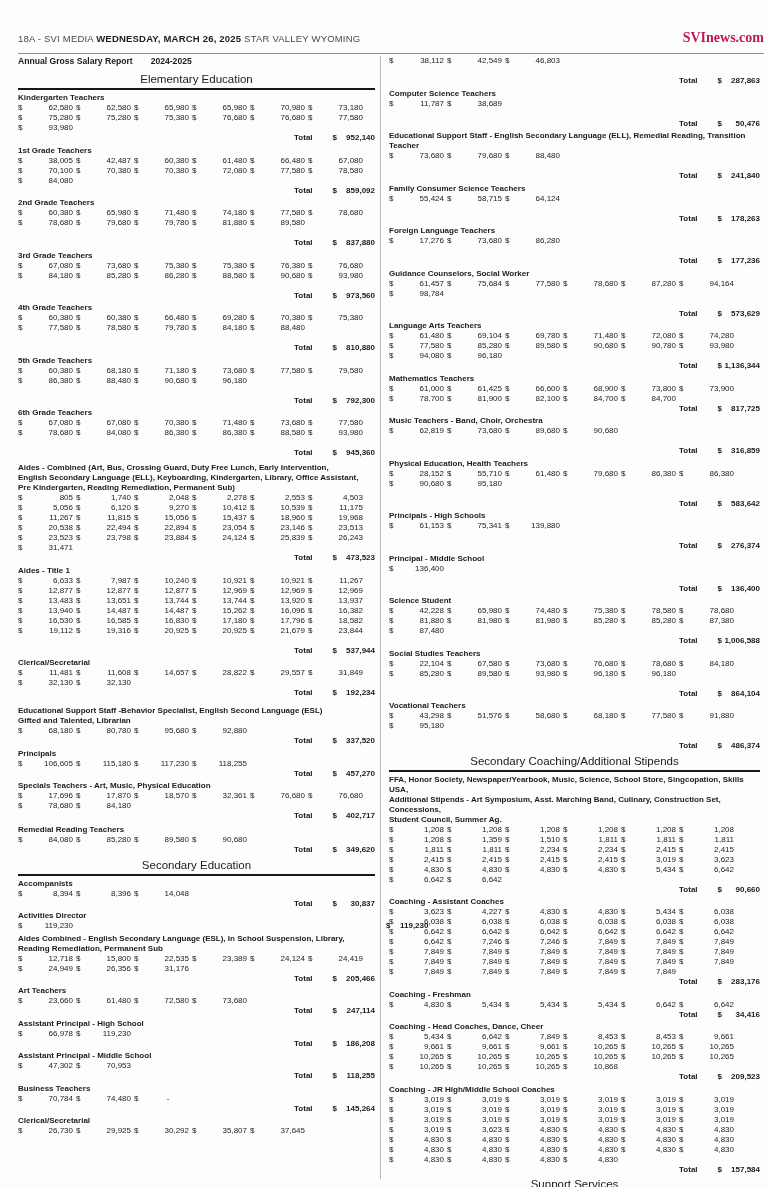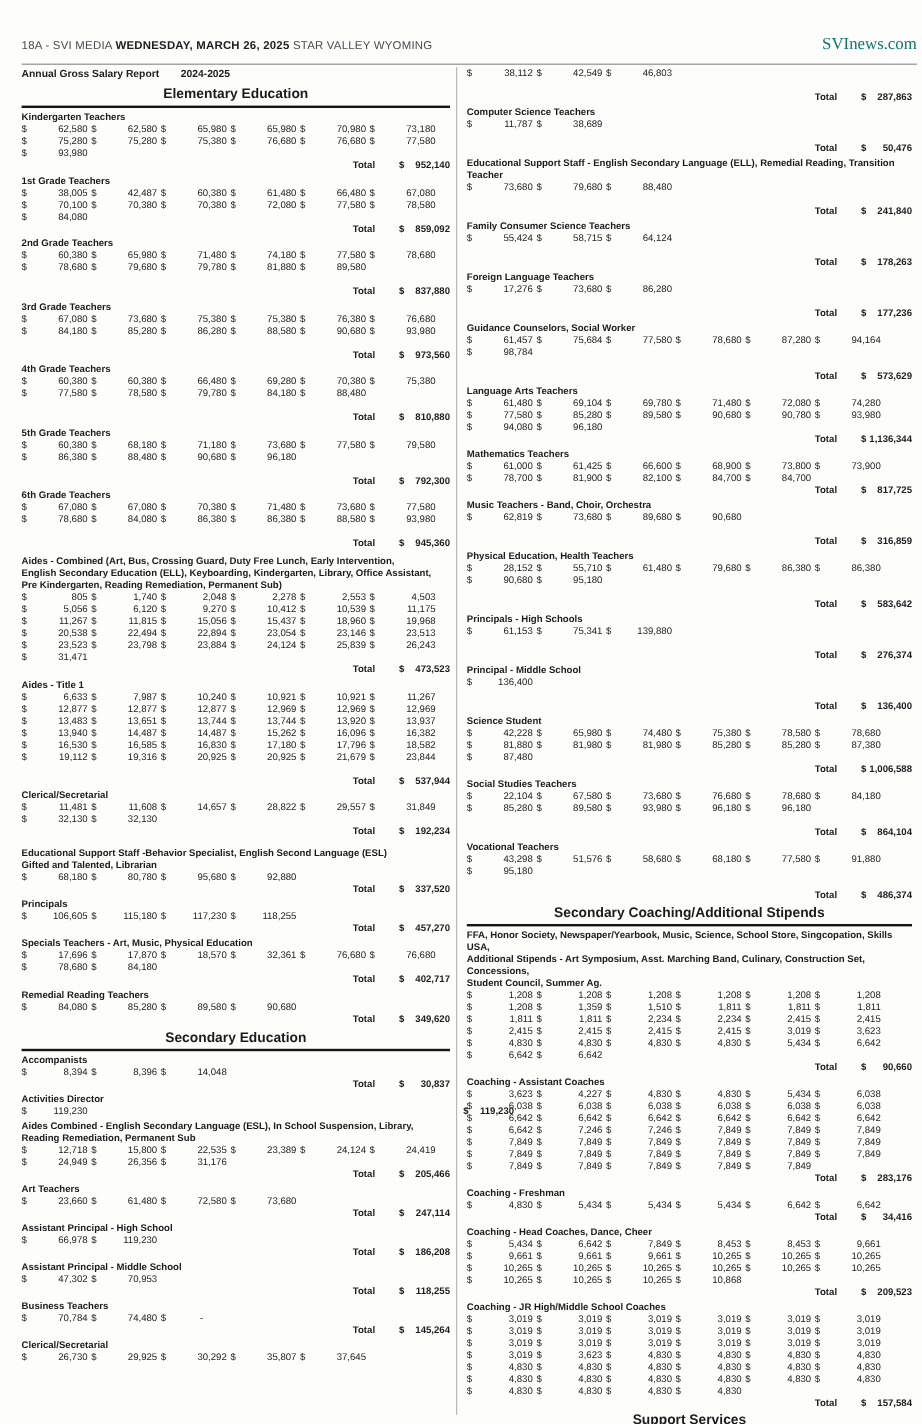--- a/index.html
+++ b/index.html
@@ -2,29 +2,29 @@
 <html><head>
 <meta charset="utf-8">
 <style>
   html,body{margin:0;padding:0;}
   body{width:768px;height:1187px;background:#fdfdfc;color:#1b1b1b;
        font-family:"Liberation Sans",sans-serif;overflow:hidden;position:relative;}
   .pageheader{position:absolute;top:30px;left:18px;right:4px;display:flex;align-items:baseline;
        border-bottom:1.2px solid #8f8f8f;padding-bottom:7px;}
   .ph-left{font-size:9.5px;color:#4a4a4a;letter-spacing:.2px;}
   .ph-left b{color:#1d1d1d;}
-  .ph-site{margin-left:auto;font-family:"Liberation Serif",serif;font-weight:400;font-size:14px;color:#0f766e;}
+  .ph-site{margin-left:auto;font-family:"Liberation Serif",serif;font-weight:700;font-size:14px;color:#be185d;}
   .columns{position:absolute;top:56px;left:18px;right:8px;bottom:8px;display:flex;}
   .col{font-size:8px;line-height:10px;}
   .col-left{width:357px;padding-right:5px;}
   .divider{width:1px;background:#b8b8b8;}
   .col-right{flex:1;padding-left:8px;}
   .reporttitle{font-weight:700;font-size:8.6px;line-height:11px;margin-bottom:5px;}
   .reporttitle .yr{margin-left:18px;}
-  .section{ text-align:center;font-weight:700;font-size:11.5px;line-height:13px;
+  .section{ text-align:center;font-weight:400;font-size:11.5px;line-height:13px;
        border-bottom:2.6px solid #161616;padding:1px 0 2px;margin:2px 0 3px;}
   .cat{margin-bottom:2.5px;}
   .cname{font-weight:700;}
   .vrow{display:grid;grid-template-columns:repeat(6,13px 45px);}
   .cur{text-align:left;}
   .amt{text-align:right;padding-right:3px;}
   .amt.dash{text-align:center;}
   .gapline{height:10px;}
   .trow{display:flex;font-weight:700;}
   .tlbl{margin-left:auto;}
@@ -300,21 +300,21 @@
         </div>
         <div class="gapline"></div>
         <div class="trow">
           <span class="tlbl">Total</span>
           <span class="tcur">$</span>
           <span class="tamt">945,360</span>
         </div>
       </div>
       <div class="cat" style="margin-top: 5px;">
         <div class="cname">Aides - Combined (Art, Bus, Crossing Guard, Duty Free Lunch, Early Intervention,</div>
-        <div class="cname">English Secondary Education (ELL), Keyboarding, Kindergarten, Library, Office Assistant,</div>
+        <div class="cname">English Secondary Language (ELL), Keyboarding, Kindergarten, Library, Office Assistant,</div>
         <div class="cname">Pre Kindergarten, Reading Remediation, Permanent Sub)</div>
         <div class="vrow">
           <span class="cur">$</span>
           <span class="amt">805</span>
           <span class="cur">$</span>
           <span class="amt">1,740</span>
           <span class="cur">$</span>
           <span class="amt">2,048</span>
           <span class="cur">$</span>
           <span class="amt">2,278</span>

